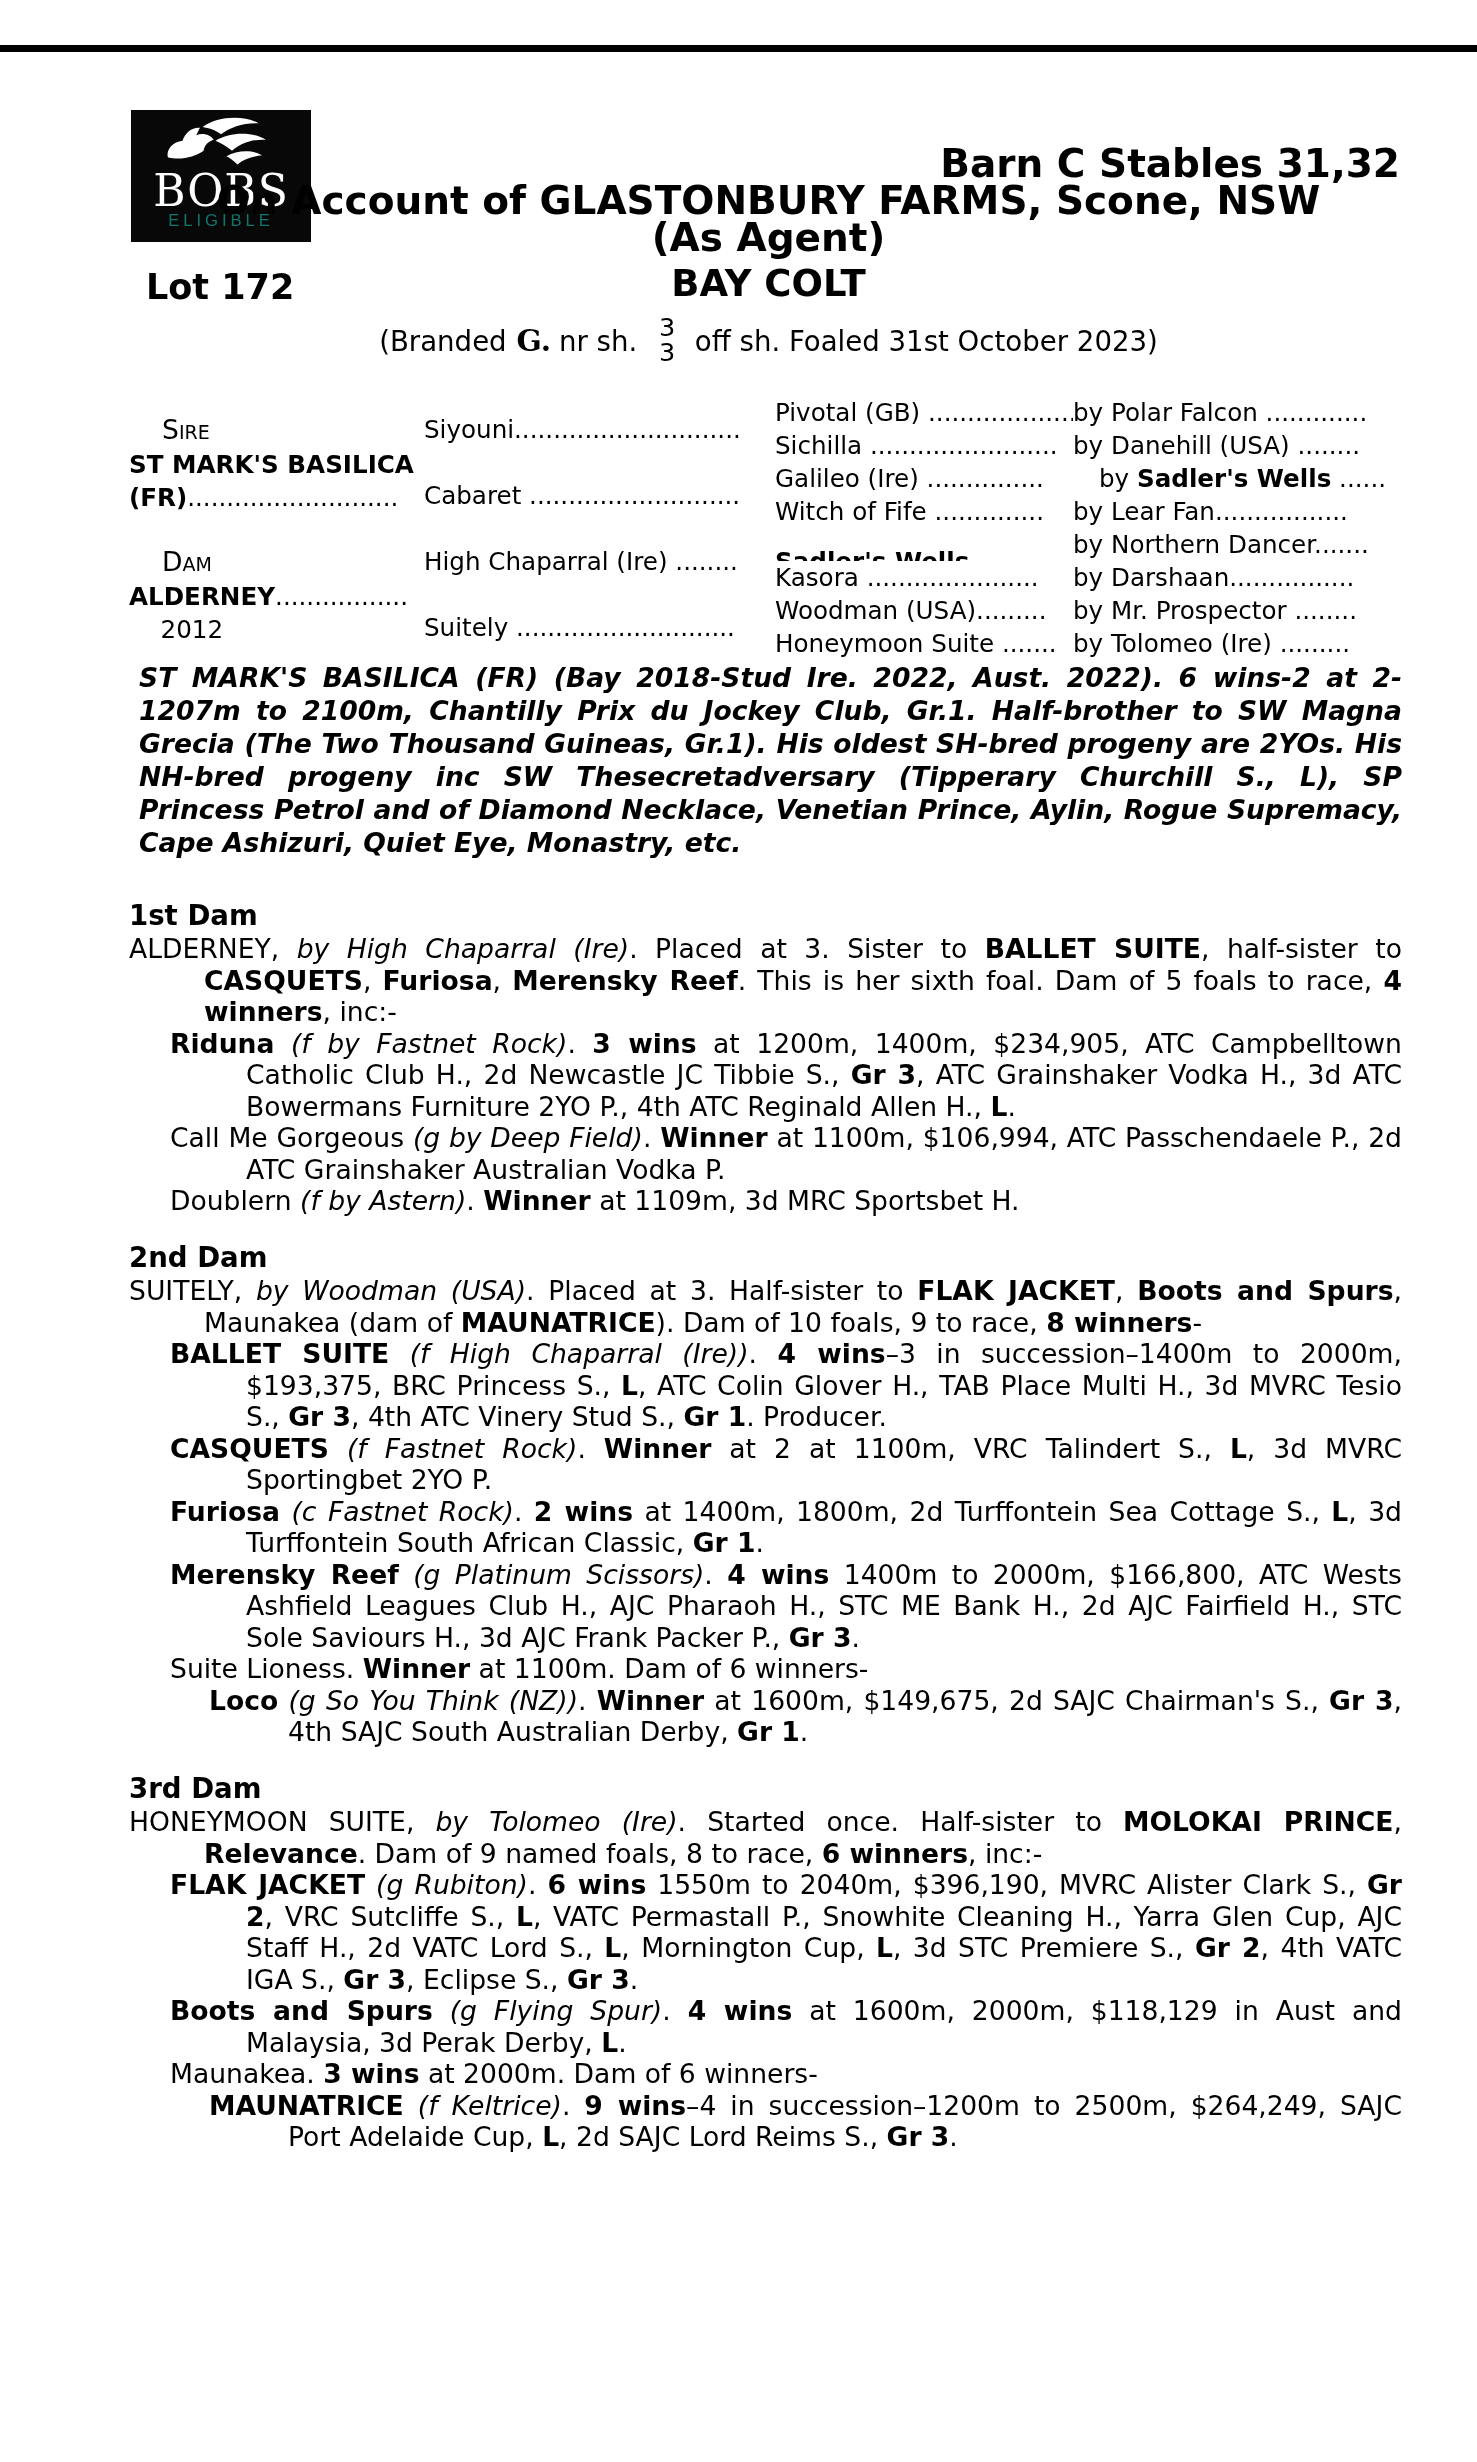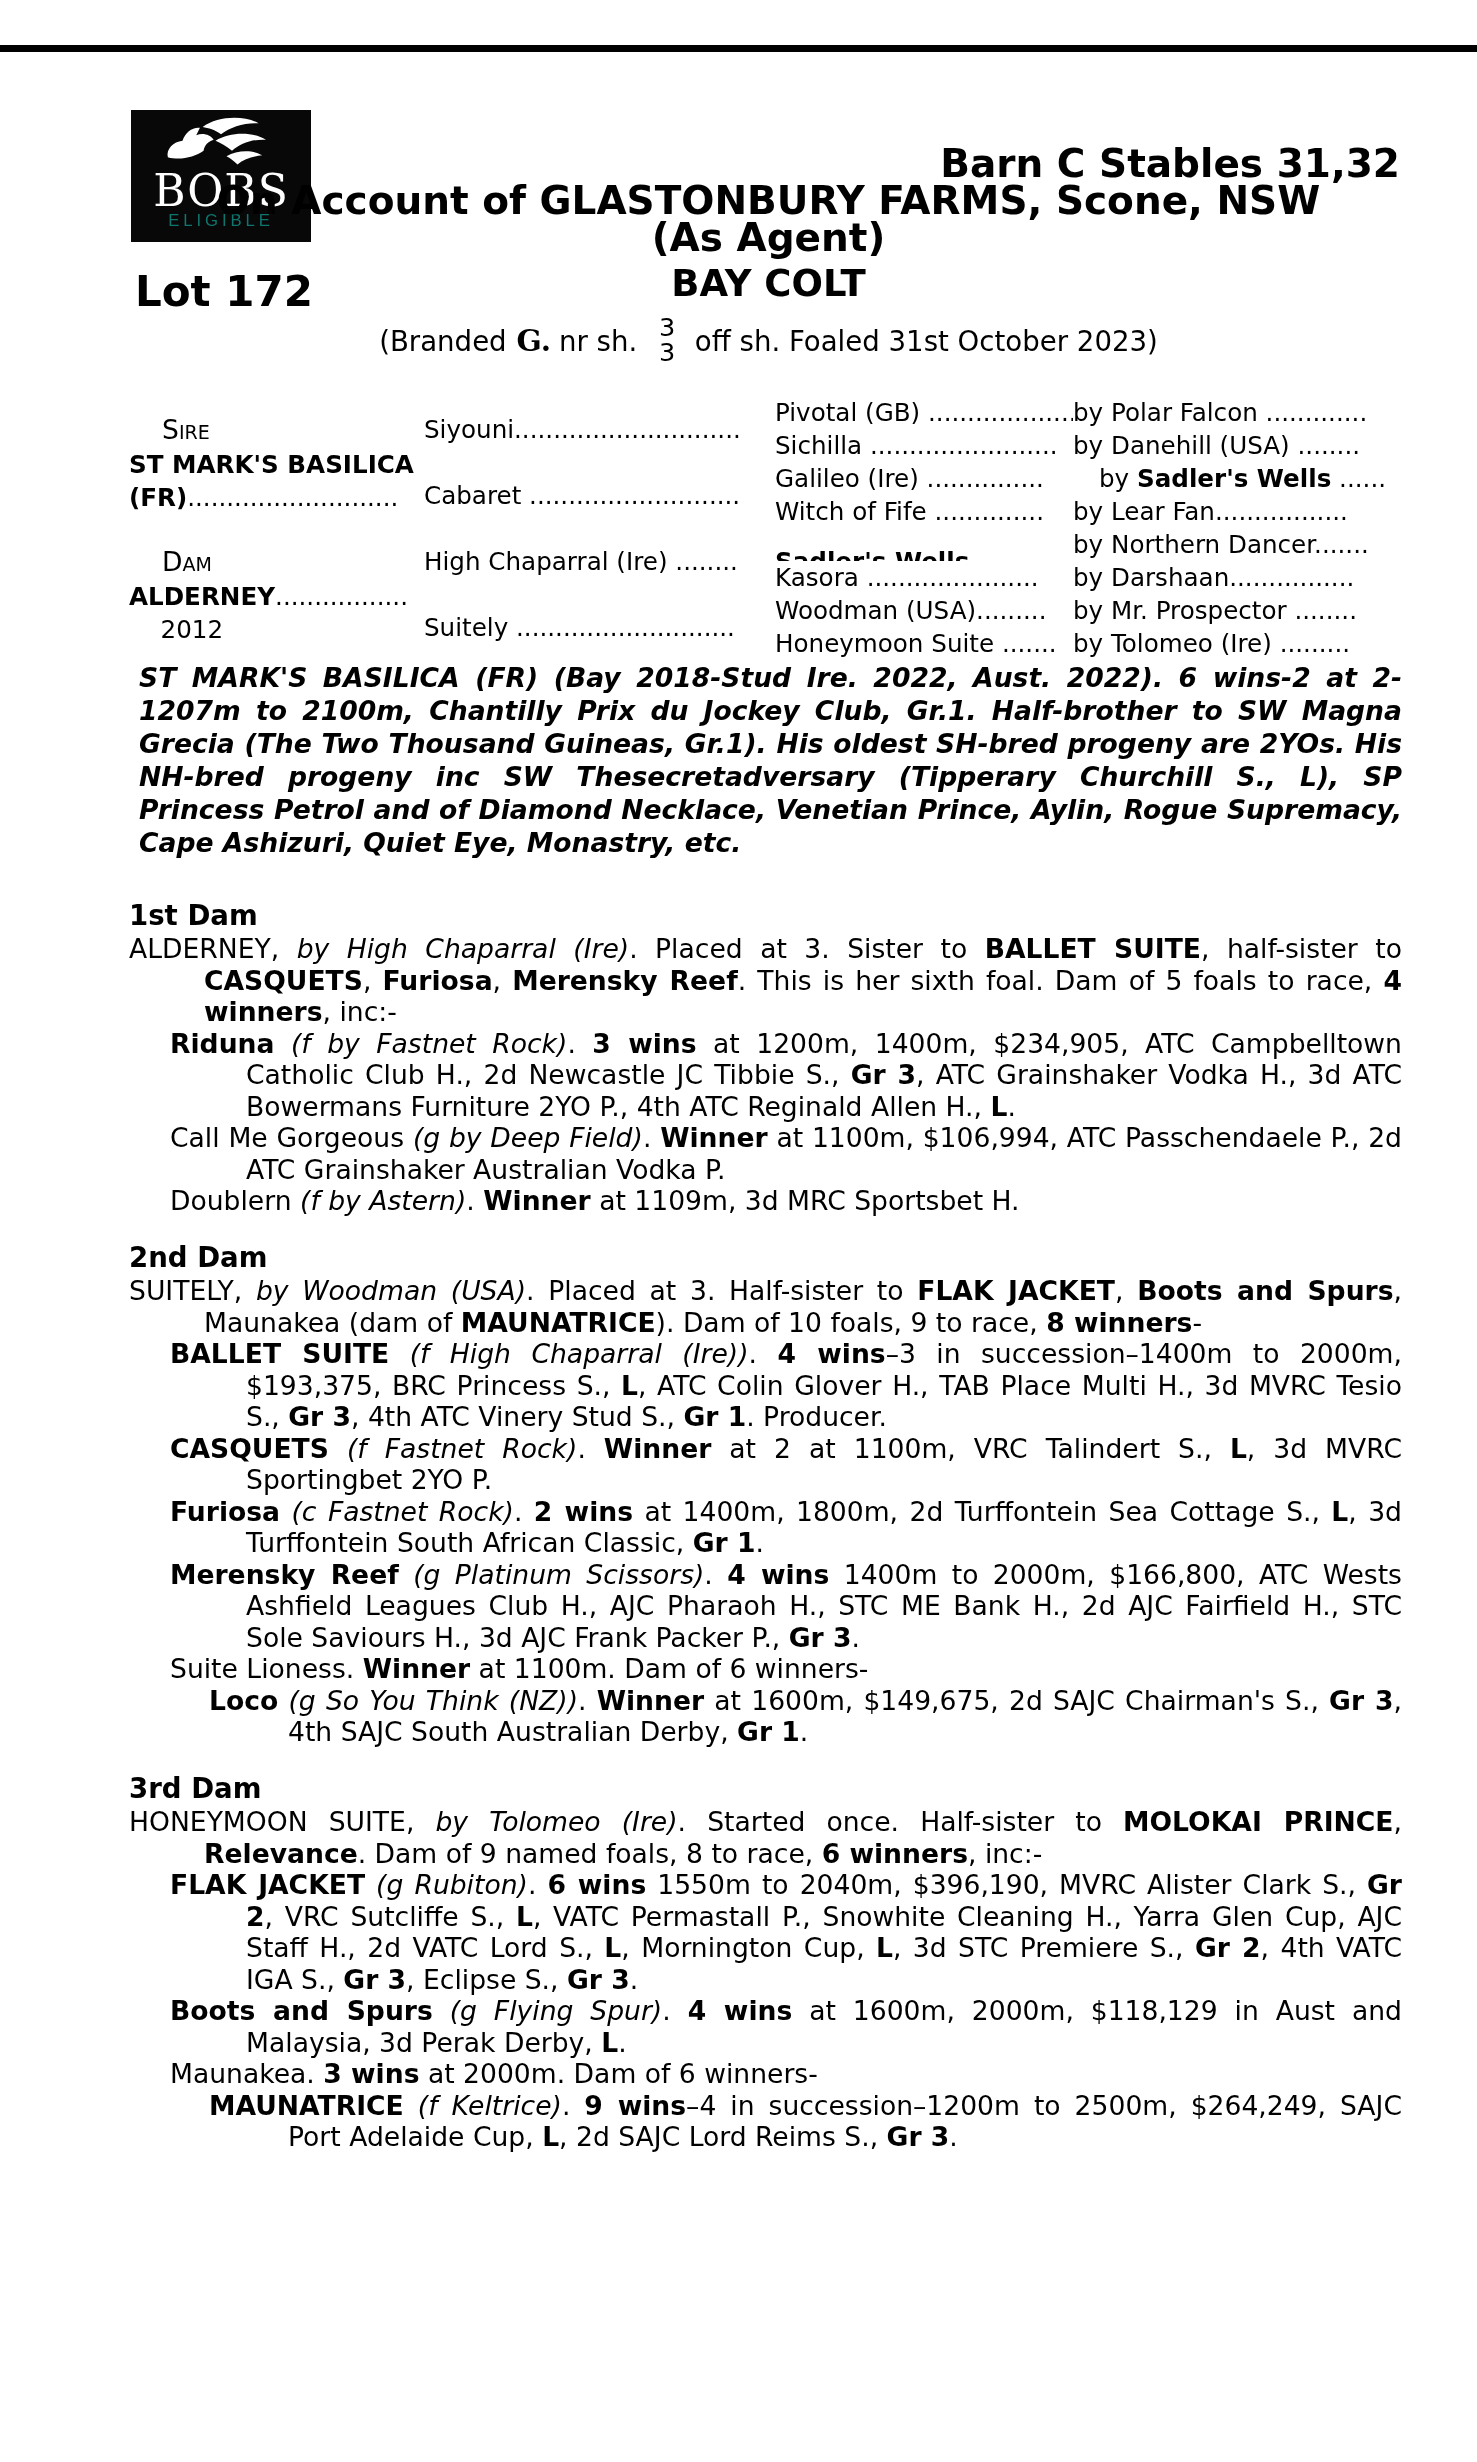--- a/index.html
+++ b/index.html
@@ -13,21 +13,21 @@
   #logo{position:absolute;left:131px;top:110px;width:180px;height:132px;background:#080808;
         display:flex;flex-direction:column;align-items:center;}
   #logo svg{width:144px;height:55px;margin-top:4.9px;flex:none;}
   #logo .word{font-family:"DejaVu Serif","Liberation Serif",serif;color:#fff;font-size:44px;line-height:41px;letter-spacing:1px;}
   #logo .sub{font-family:Liberation Sans, sans-serif;color:#0f766e;font-size:16.7px;line-height:19.7px;letter-spacing:3.9px;}
 
   .hdr-bold{font-weight:bold;font-size:39px;line-height:35px;}
   #barn{position:absolute;top:146px;right:78px;text-align:right;}
   #account{position:absolute;top:183px;left:59px;width:1419px;text-align:center;}
   #agent{position:absolute;top:220px;left:59px;width:1419px;text-align:center;}
-  #lot{position:absolute;top:267px;left:135px;font-weight:bold;font-size:42px;}
+  #lot{position:absolute;top:267px;left:146px;font-weight:bold;font-size:35px;}
   #colt-title{position:absolute;top:262px;left:59px;width:1419px;text-align:center;font-weight:bold;font-size:37px;}
   #brand-line{position:absolute;top:321px;left:59px;width:1419px;text-align:center;font-size:27.6px;line-height:33px;}
   #brand-line .glyph{font-family:"DejaVu Serif","Liberation Serif",serif;font-weight:bold;font-size:29.6px;margin:0 7.9px 0 9.9px;}
   .frac{display:inline-block;vertical-align:middle;text-align:center;font-size:25.6px;line-height:24.6px;margin:-5.9px 19.7px 0 21.7px;}
 
   
   #ped{position:absolute;left:129px;top:396px;width:1274px;display:grid;
        grid-template-columns:295px 351px 298px 330px;grid-auto-rows:33px;font-size:24.6px;}
   #ped .blk{display:flex;flex-direction:column;justify-content:center;line-height:37px;}
   #sire-blk{grid-column:1;grid-row:1/5;}

